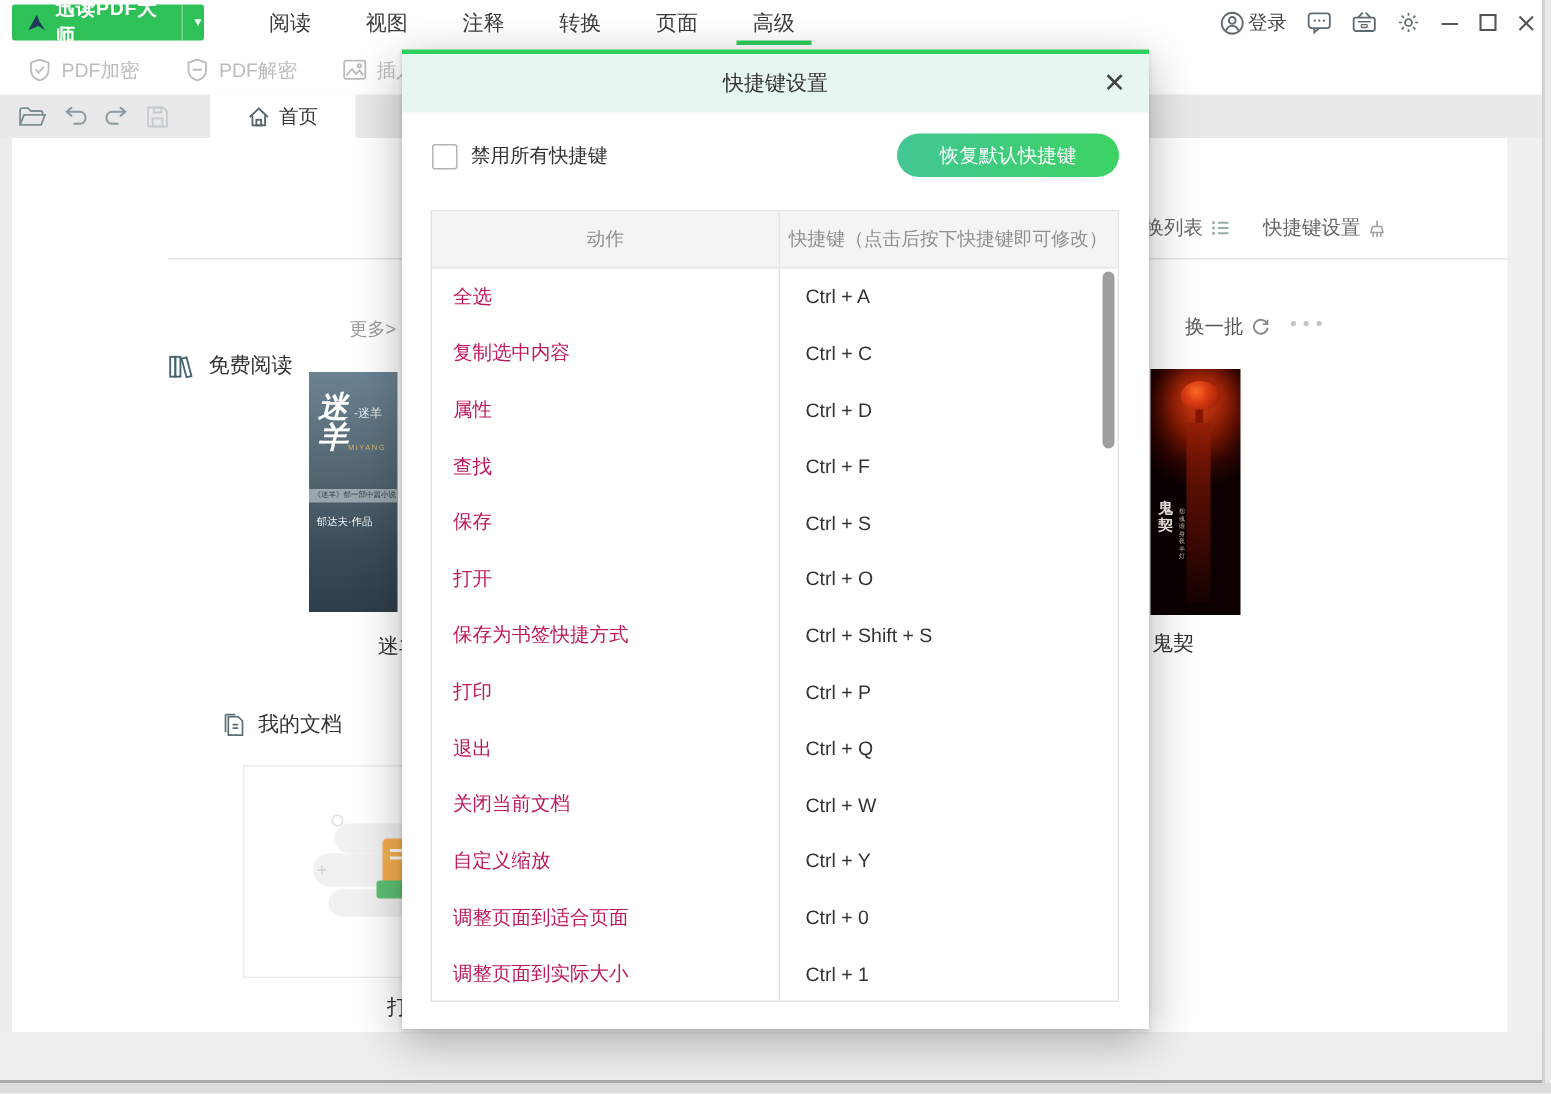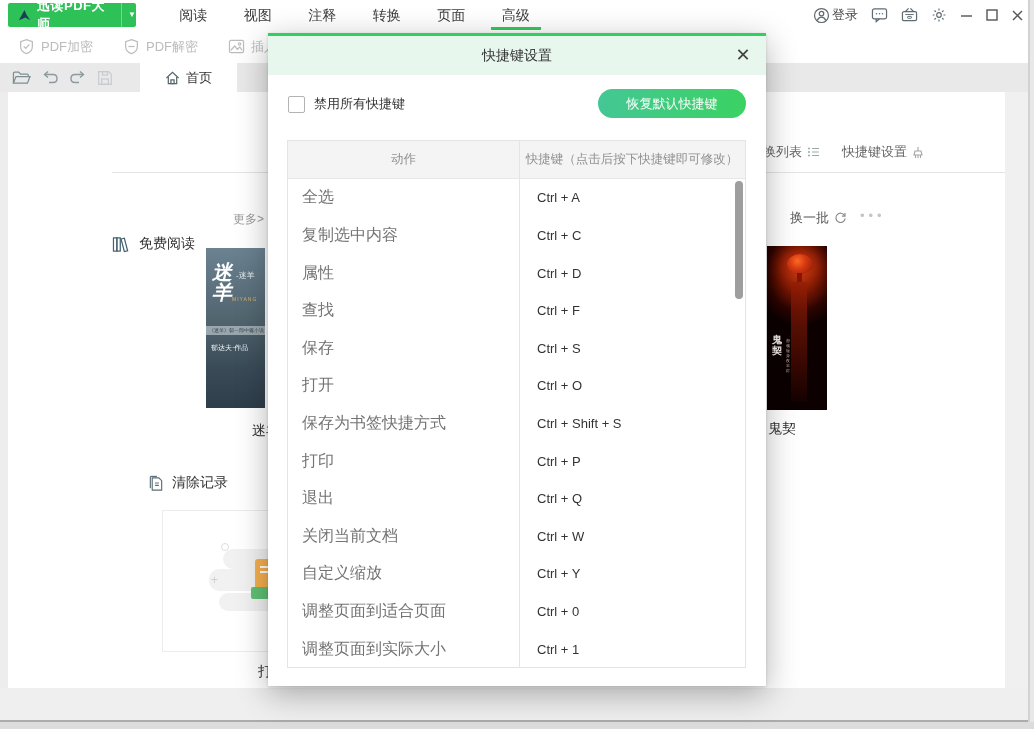--- a/index.html
+++ b/index.html
@@ -109,21 +109,21 @@
           background:linear-gradient(90deg,#44c795 0%,#3bd262 100%);color:#fff;font-size:13px;cursor:pointer;
           font-family:inherit;}
   .stable{position:absolute;left:19px;top:107px;width:459px;height:528px;border:1px solid #e4e4e4;box-sizing:border-box;overflow:hidden;}
   .thead{display:flex;height:38px;background:#f4f4f4;border-bottom:1px solid #e7e7e7;box-sizing:border-box;}
   .th{font-size:12.5px;color:#909090;display:flex;align-items:center;justify-content:center;}
   .th.c1{width:231px;}
   .th.c2{flex:1;}
   .col-divider{position:absolute;left:231px;top:0;bottom:0;width:1px;background:#e4e4e4;}
   .trow{display:flex;height:37.62px;}
   .tcell-action{width:231px;display:flex;align-items:center;padding-left:14px;box-sizing:border-box;
-          font-size:16px;color:#737373;}
+          font-size:13px;color:#be185d;}
   .tcell-key{flex:1;display:flex;align-items:center;padding-left:18px;box-sizing:border-box;
           font-size:13px;color:#333;}
   .dlg-scrollbar{position:absolute;right:2px;top:40px;width:8px;height:118px;background:#9e9e9e;border-radius:4px;}
 </style>
 </head>
 <body>
 
 <div id="app">
 
   <div class="titlebar">
@@ -323,21 +323,21 @@
   </div>
   <span class="cap" style="left:768px;top:420px;">鬼契</span>
 
   <div class="sec-head" style="left:148px;top:474px;">
     <svg width="16" height="17" viewBox="0 0 16 18" fill="none" stroke="#5a6e75" stroke-width="1.2">
       <path d="M4 3 H11 L14 6 V16 H4 Z"></path>
         <path d="M2 1.5 H9"></path>
         <path d="M2 1.5 V14"></path>
         <path d="M7 8.5 H11 M7 11 H11"></path>
     </svg>
-    <span>清除记录</span>
+    <span>我的文档</span>
   </div>
   <div class="doc-card">
     <div class="illus">
       <div class="blob" style="left:20px;top:10px;width:62px;height:20px;"></div>
       <div class="blob" style="left:6px;top:30px;width:84px;height:22px;"></div>
       <div class="blob" style="left:16px;top:54px;width:70px;height:18px;"></div>
       <div class="doc-orange"></div>
       <div class="doc-green"></div>
       <span class="plus">+</span>
       <span class="ring"></span>

